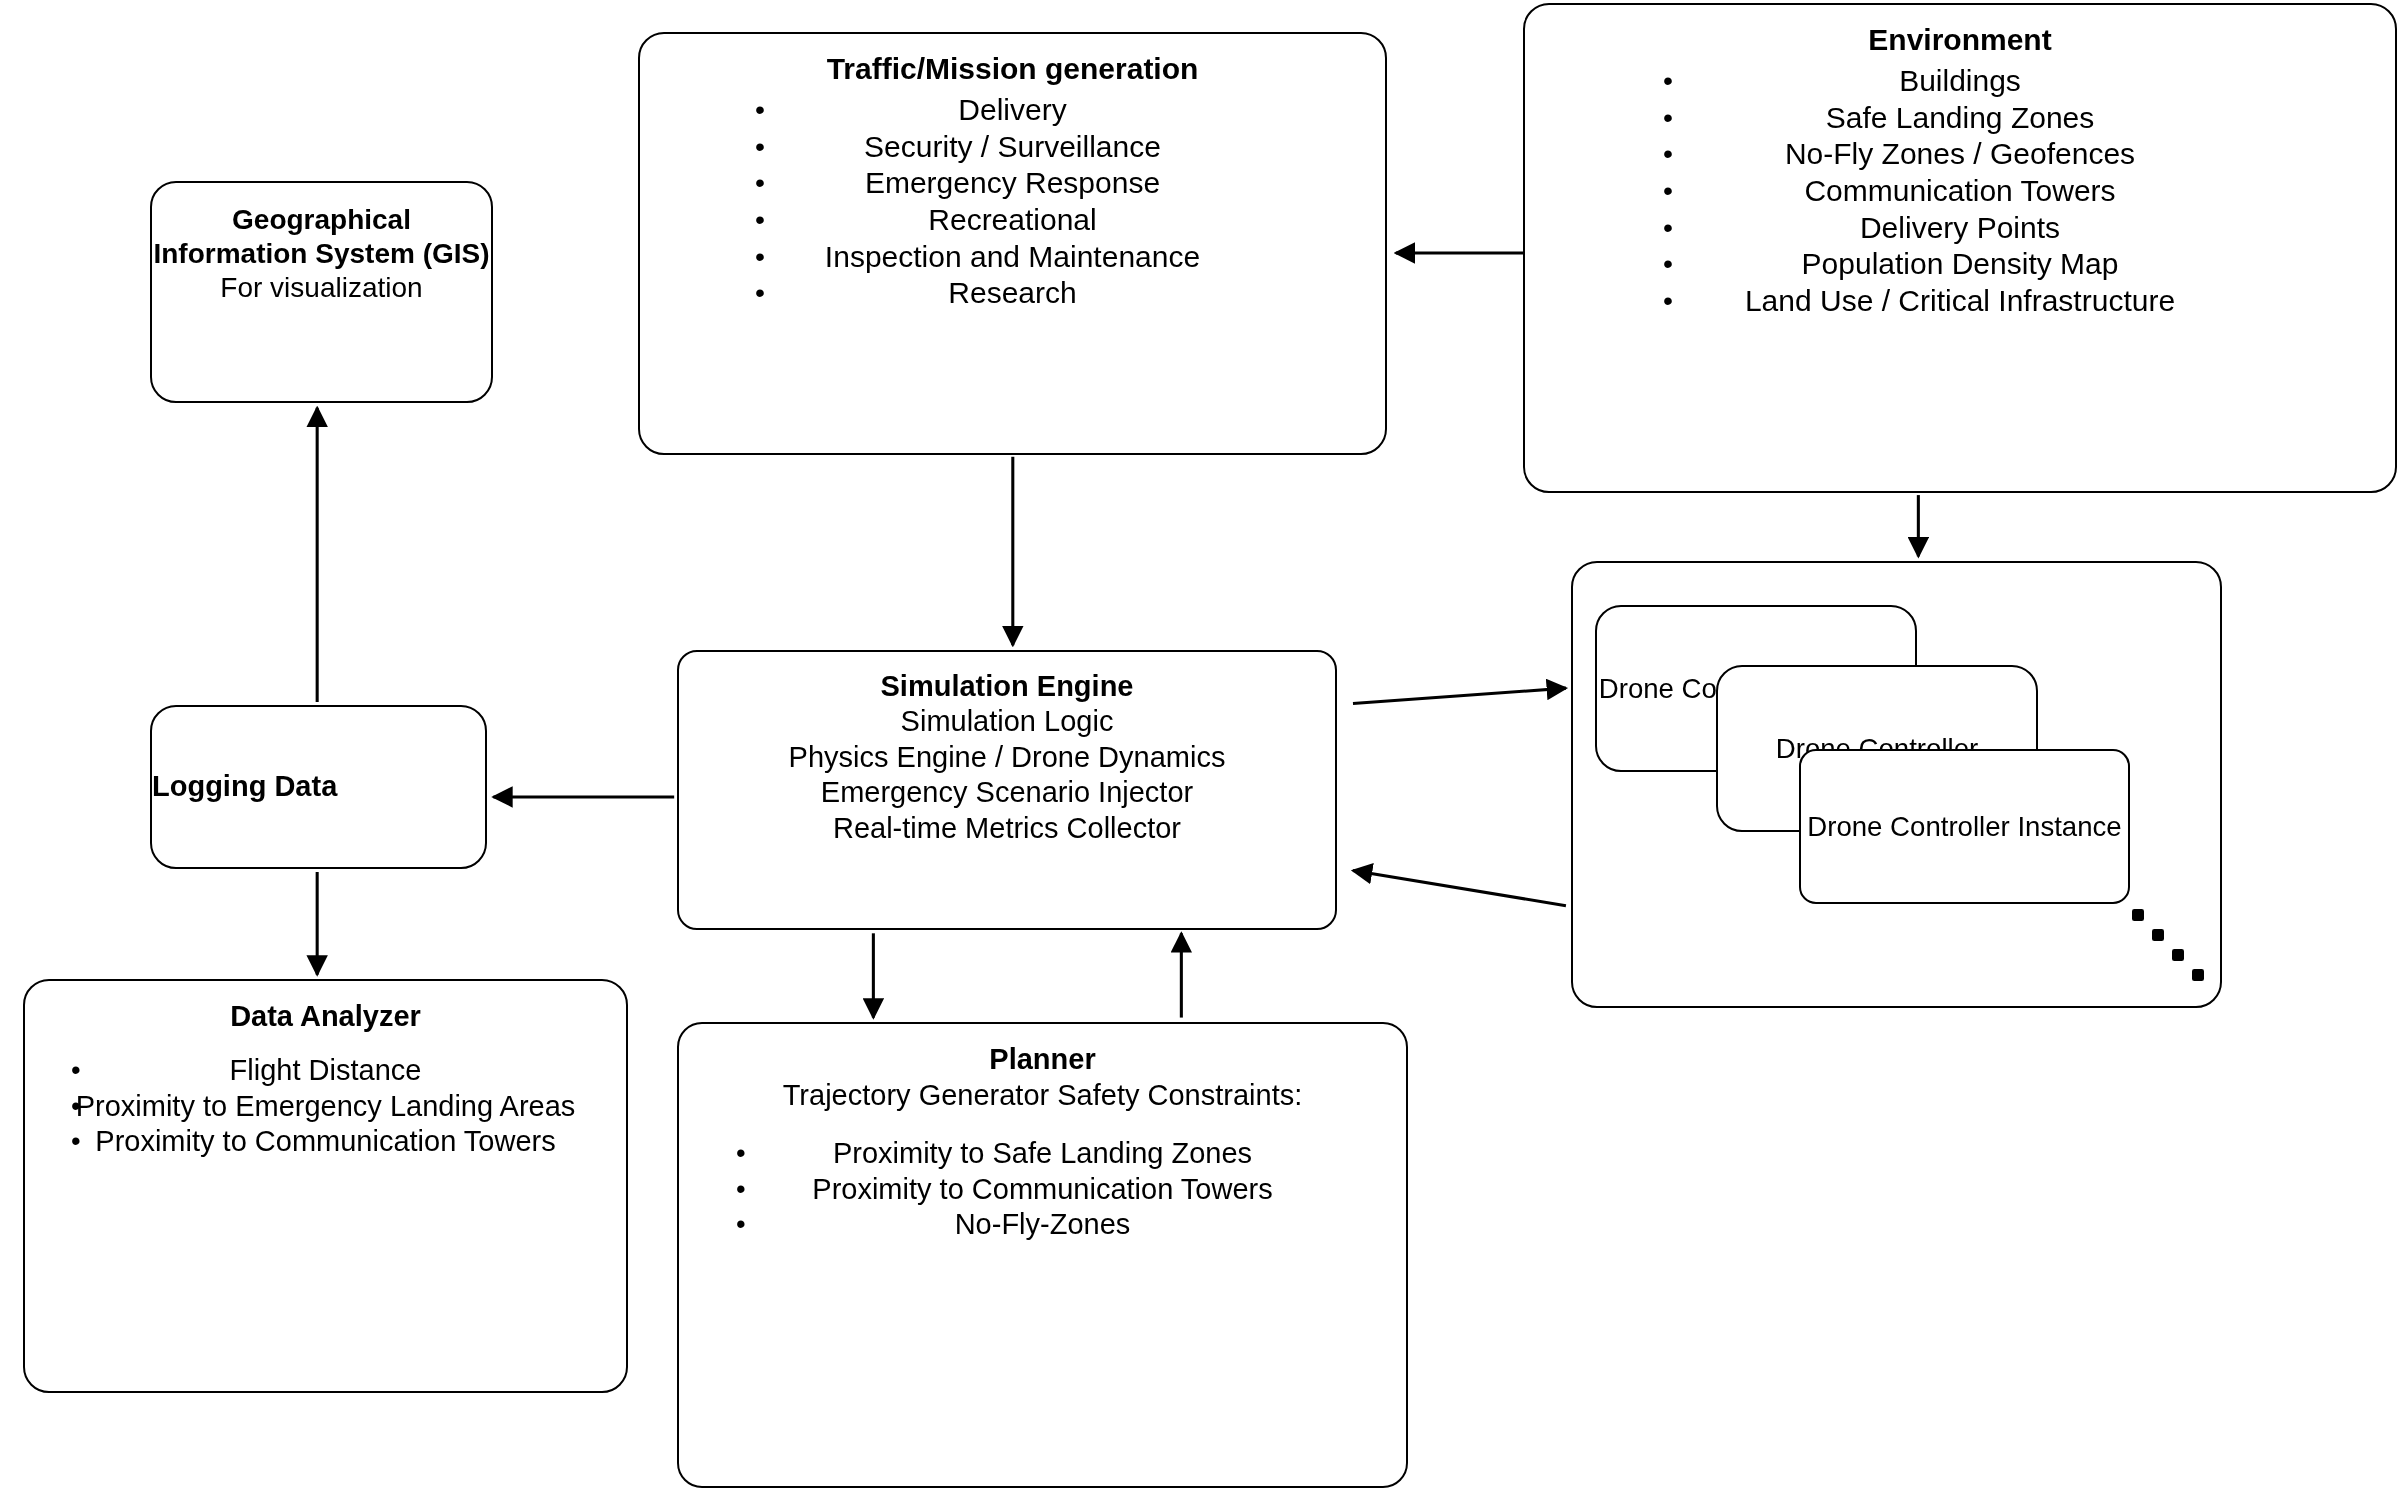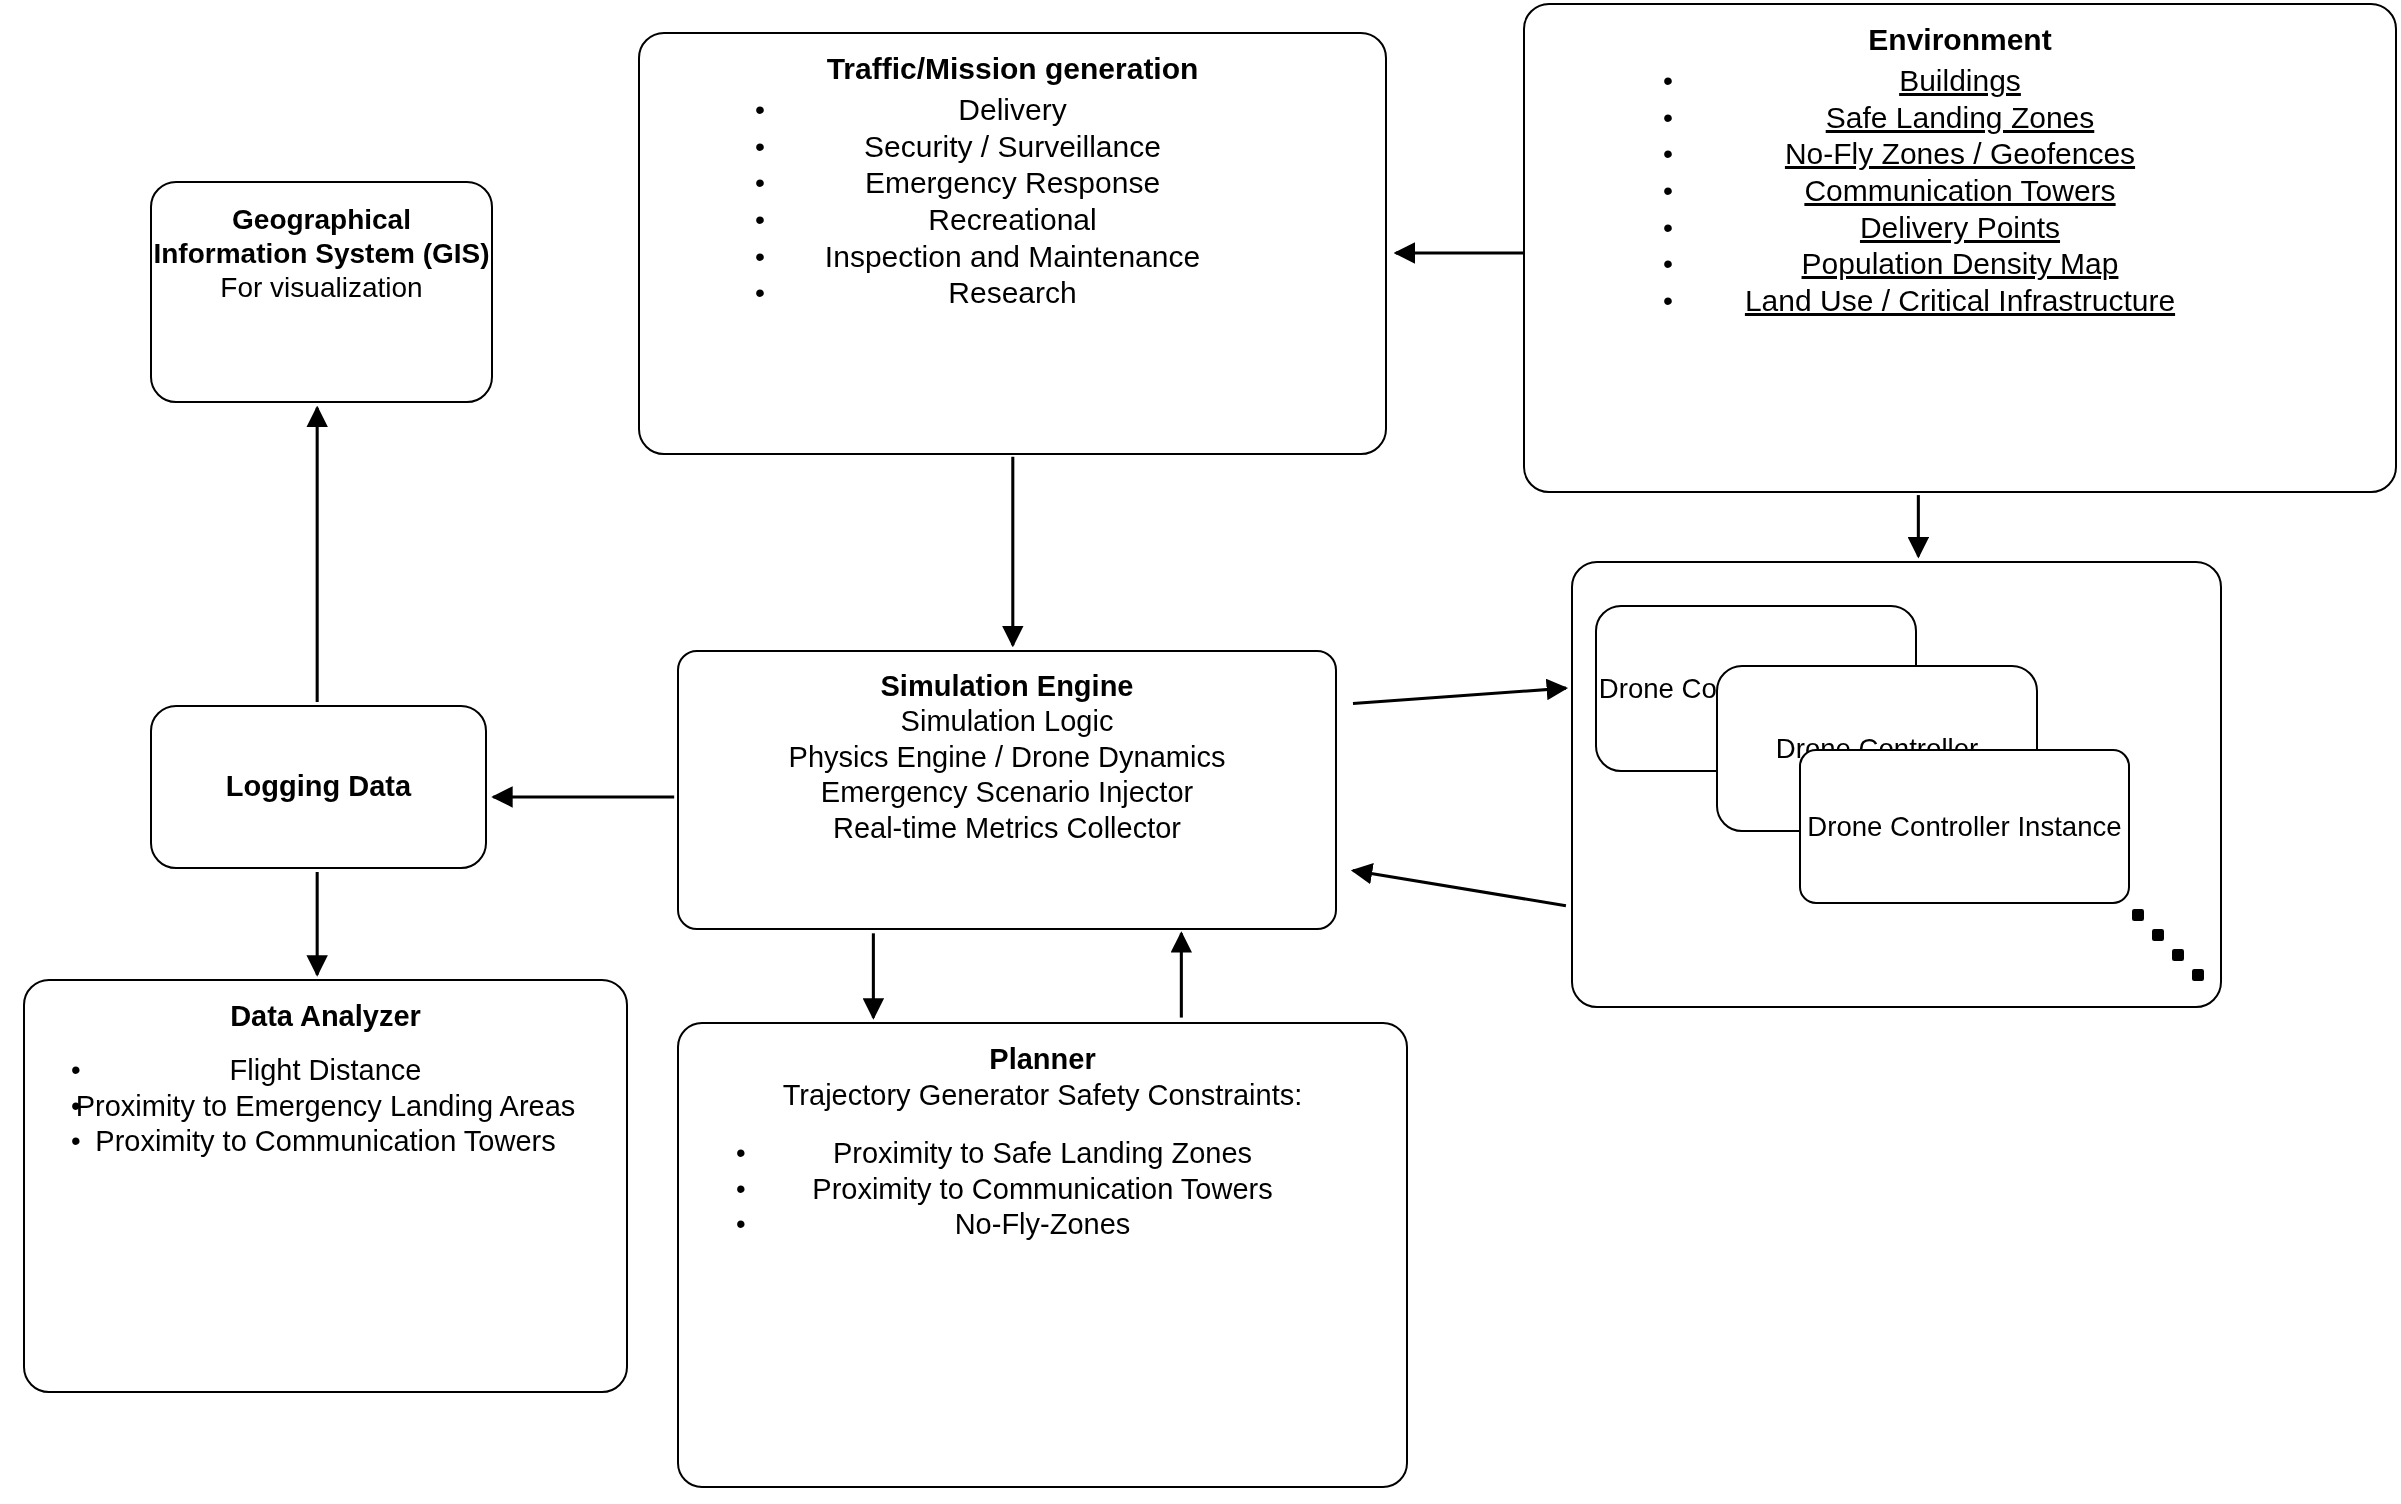--- a/index.html
+++ b/index.html
@@ -70,25 +70,25 @@
     left: 638px; top: 32px; width: 749px; height: 423px;
     font-size: 30px;
     padding-top: 17px;
   }
   #traffic ul { font-size: 30px; }
   #environment {
     left: 1523px; top: 3.1px; width: 874px; height: 490px;
     font-size: 30px;
     padding-top: 17px;
   }
-  #environment ul { font-size: 30px; text-decoration: underline; }
+  #environment ul { font-size: 30px; }
   #logging {
     left: 150px; top: 705px; width: 337px; height: 164px;
     font-size: 29px;
-    display: flex; align-items: center; justify-content: center;
+    display: flex; align-items: center; justify-content: flex-start;
   }
   #simengine {
     left: 677px; top: 650px; width: 660px; height: 280px;
     font-size: 29px;
     padding-top: 17px;
     border-radius: 20px;
   }
   #analyzer {
     left: 23px; top: 979px; width: 605px; height: 414px;
     font-size: 29px;

